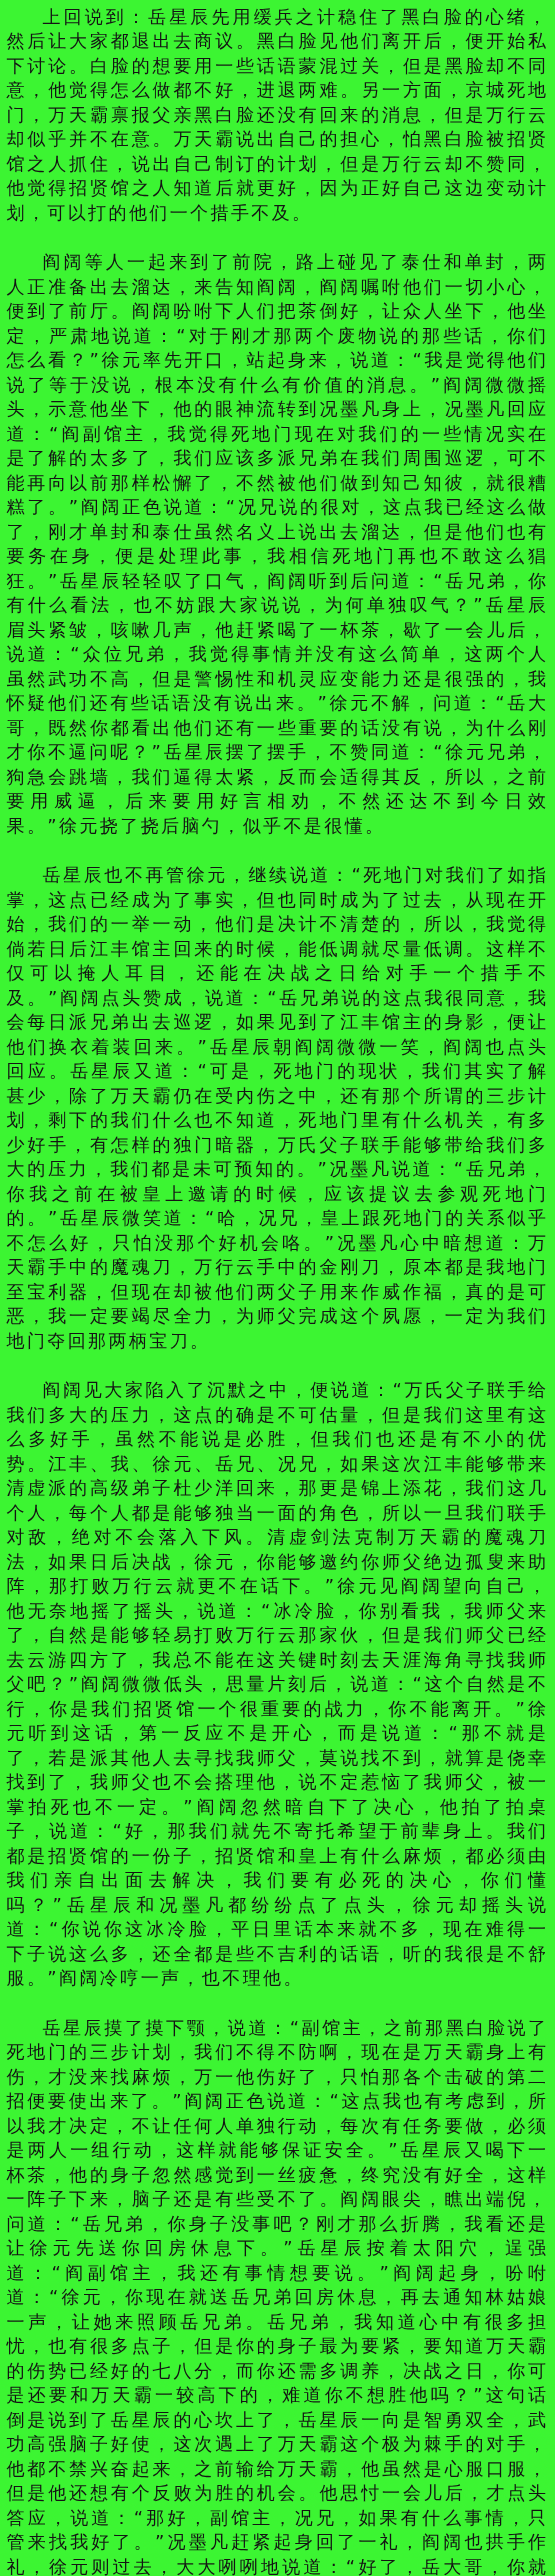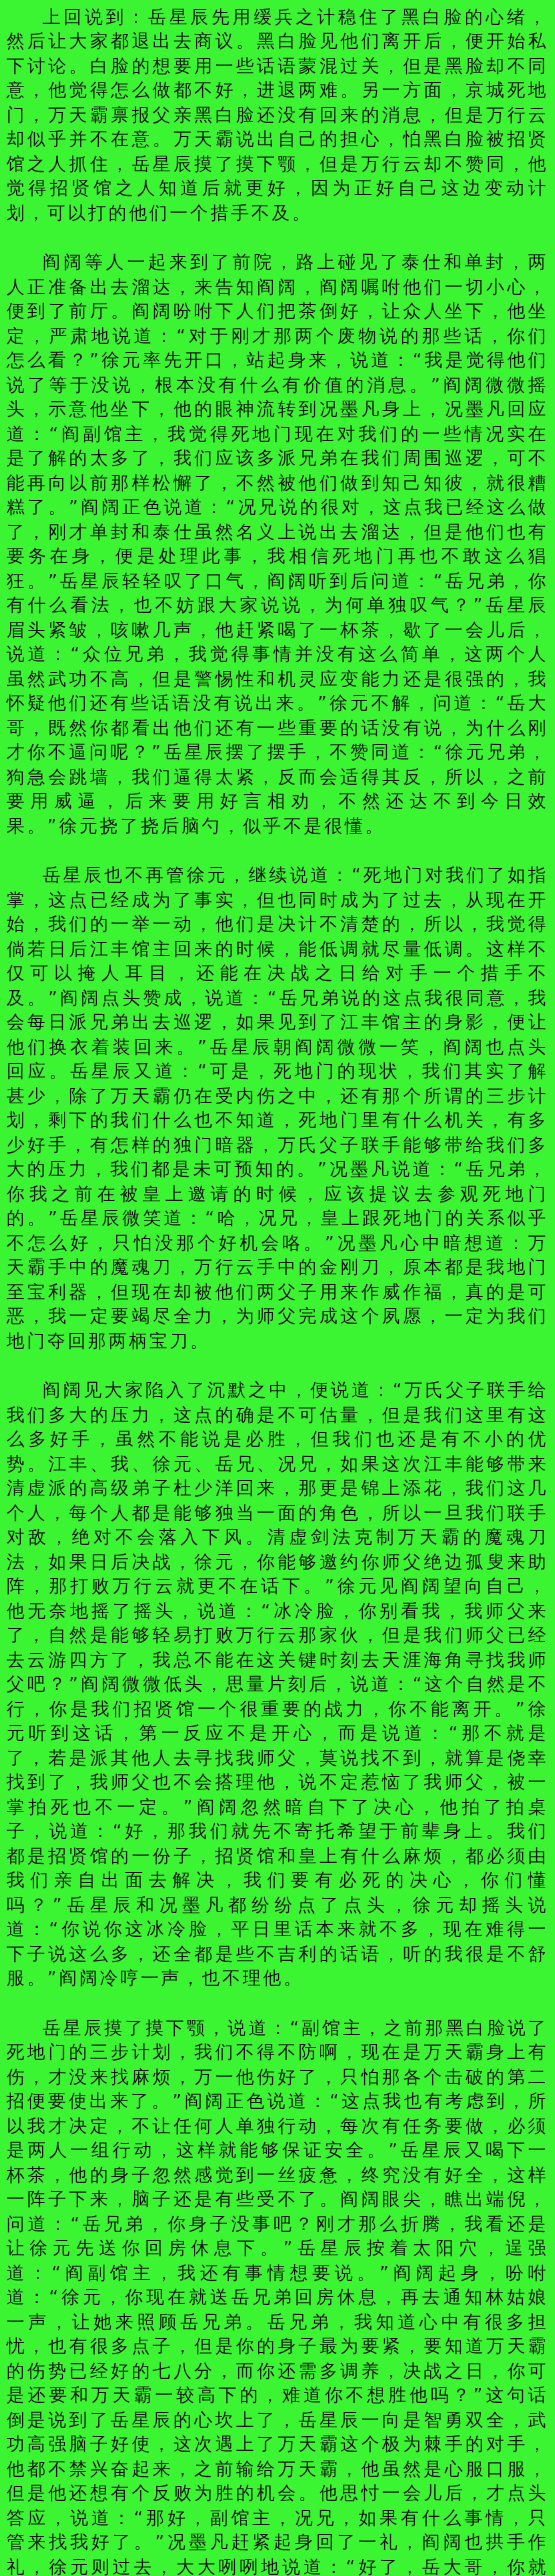--- a/index.html
+++ b/index.html
@@ -30,20 +30,20 @@
     margin: 0 0 25px 0;
     text-indent: 2em;
     text-align: justify;
     word-break: break-all;
   }
 </style>
 </head>
 <body>
 
 <div class="page">
-  <p class="para">上回说到：岳星辰先用缓兵之计稳住了黑白脸的心绪，然后让大家都退出去商议。黑白脸见他们离开后，便开始私下讨论。白脸的想要用一些话语蒙混过关，但是黑脸却不同意，他觉得怎么做都不好，进退两难。另一方面，京城死地门，万天霸禀报父亲黑白脸还没有回来的消息，但是万行云却似乎并不在意。万天霸说出自己的担心，怕黑白脸被招贤馆之人抓住，岳星辰摸了摸下颚，但是万行云却不赞同，他觉得招贤馆之人知道后就更好，因为正好自己这边变动计划，可以打的他们一个措手不及。</p>
+  <p class="para">上回说到：岳星辰先用缓兵之计稳住了黑白脸的心绪，然后让大家都退出去商议。黑白脸见他们离开后，便开始私下讨论。白脸的想要用一些话语蒙混过关，但是黑脸却不同意，他觉得怎么做都不好，进退两难。另一方面，京城死地门，万天霸禀报父亲黑白脸还没有回来的消息，但是万行云却似乎并不在意。万天霸说出自己的担心，怕黑白脸被招贤馆之人抓住，说出自己制订的计划，但是万行云却不赞同，他觉得招贤馆之人知道后就更好，因为正好自己这边变动计划，可以打的他们一个措手不及。</p>
   <p class="para">阎阔等人一起来到了前院，路上碰见了泰仕和单封，两人正准备出去溜达，来告知阎阔，阎阔嘱咐他们一切小心，便到了前厅。阎阔吩咐下人们把茶倒好，让众人坐下，他坐定，严肃地说道：“对于刚才那两个废物说的那些话，你们怎么看？”徐元率先开口，站起身来，说道：“我是觉得他们说了等于没说，根本没有什么有价值的消息。”阎阔微微摇头，示意他坐下，他的眼神流转到况墨凡身上，况墨凡回应道：“阎副馆主，我觉得死地门现在对我们的一些情况实在是了解的太多了，我们应该多派兄弟在我们周围巡逻，可不能再向以前那样松懈了，不然被他们做到知己知彼，就很糟糕了。”阎阔正色说道：“况兄说的很对，这点我已经这么做了，刚才单封和泰仕虽然名义上说出去溜达，但是他们也有要务在身，便是处理此事，我相信死地门再也不敢这么猖狂。”岳星辰轻轻叹了口气，阎阔听到后问道：“岳兄弟，你有什么看法，也不妨跟大家说说，为何单独叹气？”岳星辰眉头紧皱，咳嗽几声，他赶紧喝了一杯茶，歇了一会儿后，说道：“众位兄弟，我觉得事情并没有这么简单，这两个人虽然武功不高，但是警惕性和机灵应变能力还是很强的，我怀疑他们还有些话语没有说出来。”徐元不解，问道：“岳大哥，既然你都看出他们还有一些重要的话没有说，为什么刚才你不逼问呢？”岳星辰摆了摆手，不赞同道：“徐元兄弟，狗急会跳墙，我们逼得太紧，反而会适得其反，所以，之前要用威逼，后来要用好言相劝，不然还达不到今日效果。”徐元挠了挠后脑勺，似乎不是很懂。</p>
   <p class="para">岳星辰也不再管徐元，继续说道：“死地门对我们了如指掌，这点已经成为了事实，但也同时成为了过去，从现在开始，我们的一举一动，他们是决计不清楚的，所以，我觉得倘若日后江丰馆主回来的时候，能低调就尽量低调。这样不仅可以掩人耳目，还能在决战之日给对手一个措手不及。”阎阔点头赞成，说道：“岳兄弟说的这点我很同意，我会每日派兄弟出去巡逻，如果见到了江丰馆主的身影，便让他们换衣着装回来。”岳星辰朝阎阔微微一笑，阎阔也点头回应。岳星辰又道：“可是，死地门的现状，我们其实了解甚少，除了万天霸仍在受内伤之中，还有那个所谓的三步计划，剩下的我们什么也不知道，死地门里有什么机关，有多少好手，有怎样的独门暗器，万氏父子联手能够带给我们多大的压力，我们都是未可预知的。”况墨凡说道：“岳兄弟，你我之前在被皇上邀请的时候，应该提议去参观死地门的。”岳星辰微笑道：“哈，况兄，皇上跟死地门的关系似乎不怎么好，只怕没那个好机会咯。”况墨凡心中暗想道：万天霸手中的魔魂刀，万行云手中的金刚刀，原本都是我地门至宝利器，但现在却被他们两父子用来作威作福，真的是可恶，我一定要竭尽全力，为师父完成这个夙愿，一定为我们地门夺回那两柄宝刀。</p>
   <p class="para">阎阔见大家陷入了沉默之中，便说道：“万氏父子联手给我们多大的压力，这点的确是不可估量，但是我们这里有这么多好手，虽然不能说是必胜，但我们也还是有不小的优势。江丰、我、徐元、岳兄、况兄，如果这次江丰能够带来清虚派的高级弟子杜少洋回来，那更是锦上添花，我们这几个人，每个人都是能够独当一面的角色，所以一旦我们联手对敌，绝对不会落入下风。清虚剑法克制万天霸的魔魂刀法，如果日后决战，徐元，你能够邀约你师父绝边孤叟来助阵，那打败万行云就更不在话下。”徐元见阎阔望向自己，他无奈地摇了摇头，说道：“冰冷脸，你别看我，我师父来了，自然是能够轻易打败万行云那家伙，但是我们师父已经去云游四方了，我总不能在这关键时刻去天涯海角寻找我师父吧？”阎阔微微低头，思量片刻后，说道：“这个自然是不行，你是我们招贤馆一个很重要的战力，你不能离开。”徐元听到这话，第一反应不是开心，而是说道：“那不就是了，若是派其他人去寻找我师父，莫说找不到，就算是侥幸找到了，我师父也不会搭理他，说不定惹恼了我师父，被一掌拍死也不一定。”阎阔忽然暗自下了决心，他拍了拍桌子，说道：“好，那我们就先不寄托希望于前辈身上。我们都是招贤馆的一份子，招贤馆和皇上有什么麻烦，都必须由我们亲自出面去解决，我们要有必死的决心，你们懂吗？”岳星辰和况墨凡都纷纷点了点头，徐元却摇头说道：“你说你这冰冷脸，平日里话本来就不多，现在难得一下子说这么多，还全都是些不吉利的话语，听的我很是不舒服。”阎阔冷哼一声，也不理他。</p>
   <p class="para">岳星辰摸了摸下颚，说道：“副馆主，之前那黑白脸说了死地门的三步计划，我们不得不防啊，现在是万天霸身上有伤，才没来找麻烦，万一他伤好了，只怕那各个击破的第二招便要使出来了。”阎阔正色说道：“这点我也有考虑到，所以我才决定，不让任何人单独行动，每次有任务要做，必须是两人一组行动，这样就能够保证安全。”岳星辰又喝下一杯茶，他的身子忽然感觉到一丝疲惫，终究没有好全，这样一阵子下来，脑子还是有些受不了。阎阔眼尖，瞧出端倪，问道：“岳兄弟，你身子没事吧？刚才那么折腾，我看还是让徐元先送你回房休息下。”岳星辰按着太阳穴，逞强道：“阎副馆主，我还有事情想要说。”阎阔起身，吩咐道：“徐元，你现在就送岳兄弟回房休息，再去通知林姑娘一声，让她来照顾岳兄弟。岳兄弟，我知道心中有很多担忧，也有很多点子，但是你的身子最为要紧，要知道万天霸的伤势已经好的七八分，而你还需多调养，决战之日，你可是还要和万天霸一较高下的，难道你不想胜他吗？”这句话倒是说到了岳星辰的心坎上了，岳星辰一向是智勇双全，武功高强脑子好使，这次遇上了万天霸这个极为棘手的对手，他都不禁兴奋起来，之前输给万天霸，他虽然是心服口服，但是他还想有个反败为胜的机会。他思忖一会儿后，才点头答应，说道：“那好，副馆主，况兄，如果有什么事情，只管来找我好了。”况墨凡赶紧起身回了一礼，阎阔也拱手作礼，徐元则过去，大大咧咧地说道：“好了，岳大哥，你就好好休息你的，这里交给我徐元就好了，有冰冷脸主持大局，有我冲锋陷阵，不会有事的，你这军师智囊还是赶紧回去休息脑子。”岳星辰被这么一说，倒也乐了，便乖乖地跟着他一起回去。</p>
 
 </div>
 
 
 </body></html>

